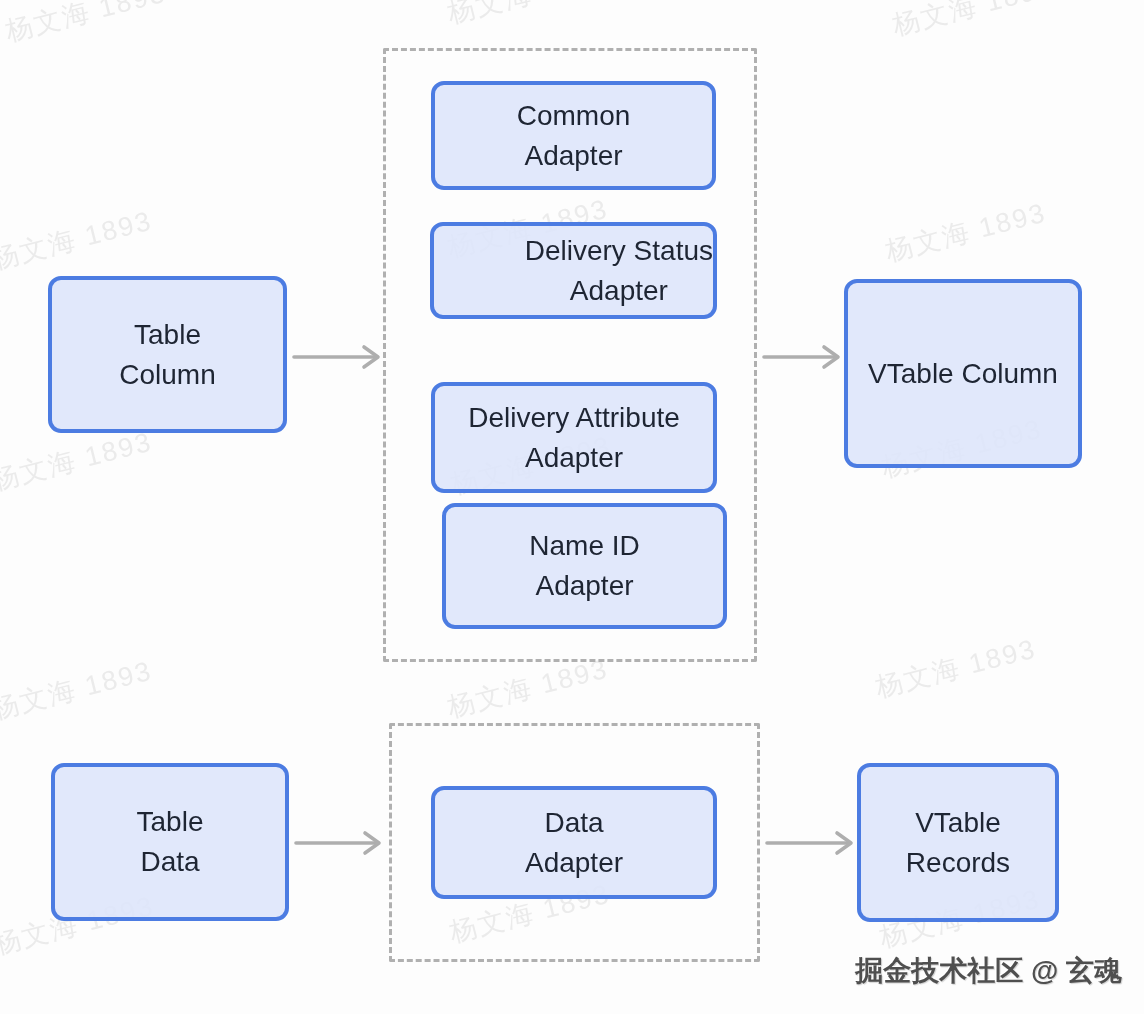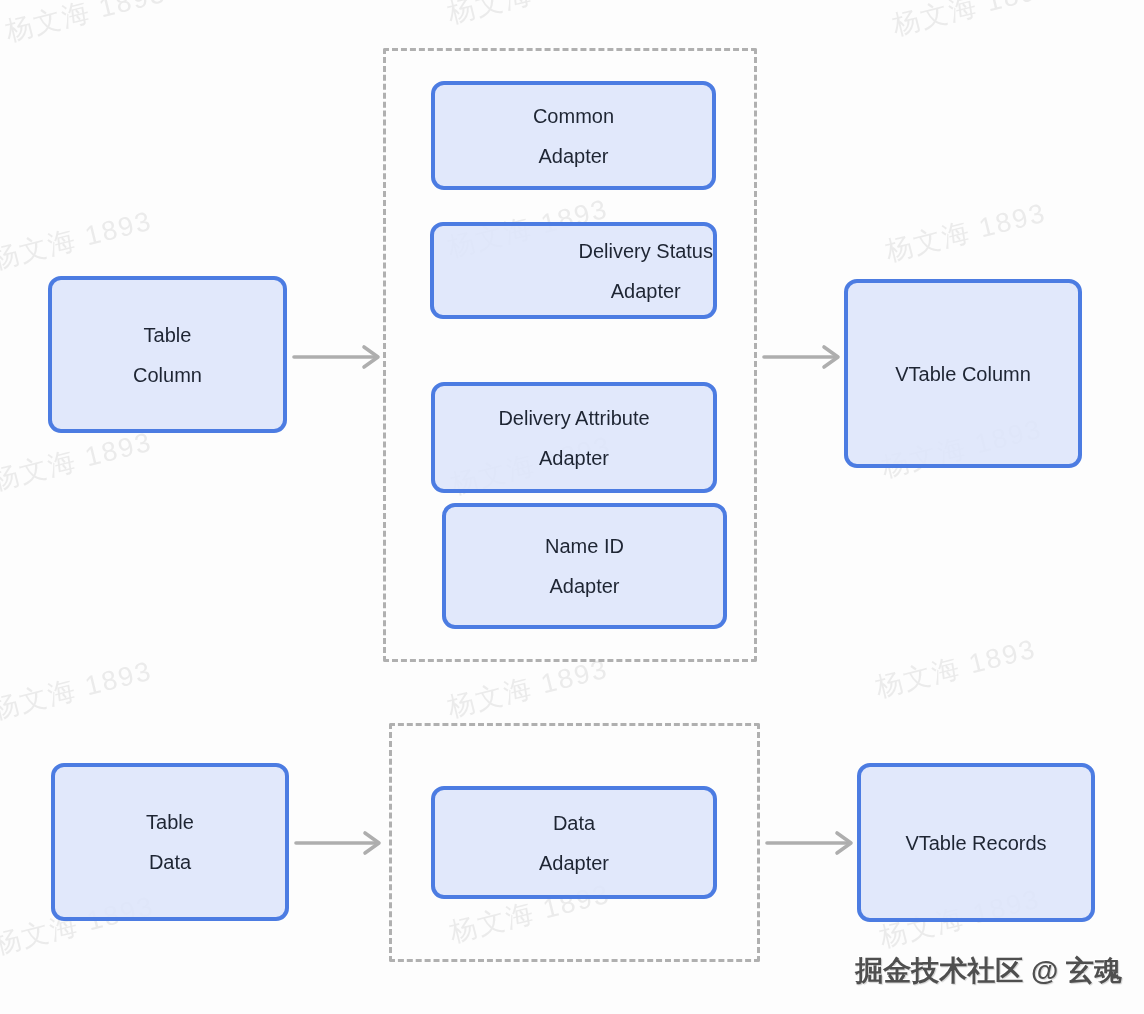--- a/index.html
+++ b/index.html
@@ -36,21 +36,21 @@
     z-index: 2;
     box-sizing: border-box;
     background: rgba(221, 229, 250, 0.88);
     border: 4px solid #4c7ce2;
     border-radius: 13px;
     display: flex;
     align-items: center;
     justify-content: center;
   }
   .node .label {
-    font-size: 20px;
+    font-size: 28px;
     line-height: 40px;
     color: #1e2533;
     text-align: center;
     white-space: pre-line;
   }
   .credit {
     position: absolute;
     right: 22px;
     bottom: 24px;
     z-index: 3;
@@ -127,16 +127,16 @@
       <span class="label" style="color: rgb(30, 37, 51);">VTable Column</span>
     </div>
     <div class="node" style="left: 51px; top: 763px; width: 238px; height: 158px; border-color: rgb(76, 124, 226);">
       <span class="label" style="color: rgb(30, 37, 51);">Table
 Data</span>
     </div>
     <div class="node" style="left: 431px; top: 786px; width: 286px; height: 113px; border-color: rgb(76, 124, 226);">
       <span class="label" style="color: rgb(30, 37, 51);">Data
 Adapter</span>
     </div>
-    <div class="node" style="left: 857px; top: 763px; width: 238px; height: 159px; border-color: rgb(76, 124, 226); justify-content: center;">
+    <div class="node" style="left: 857px; top: 763px; width: 202px; height: 159px; border-color: rgb(76, 124, 226); justify-content: center;">
       <span class="label" style="color: rgb(30, 37, 51);">VTable Records</span>
     </div>
   </div>
 
 </body></html>

